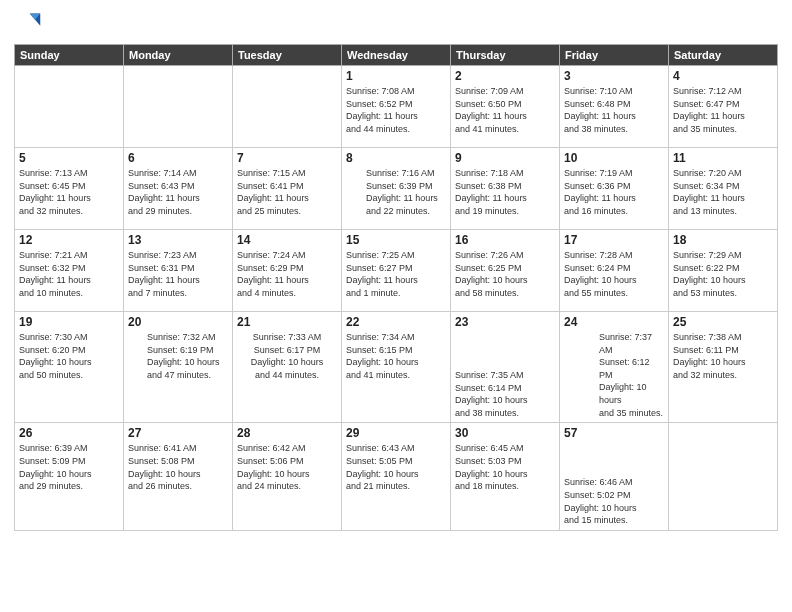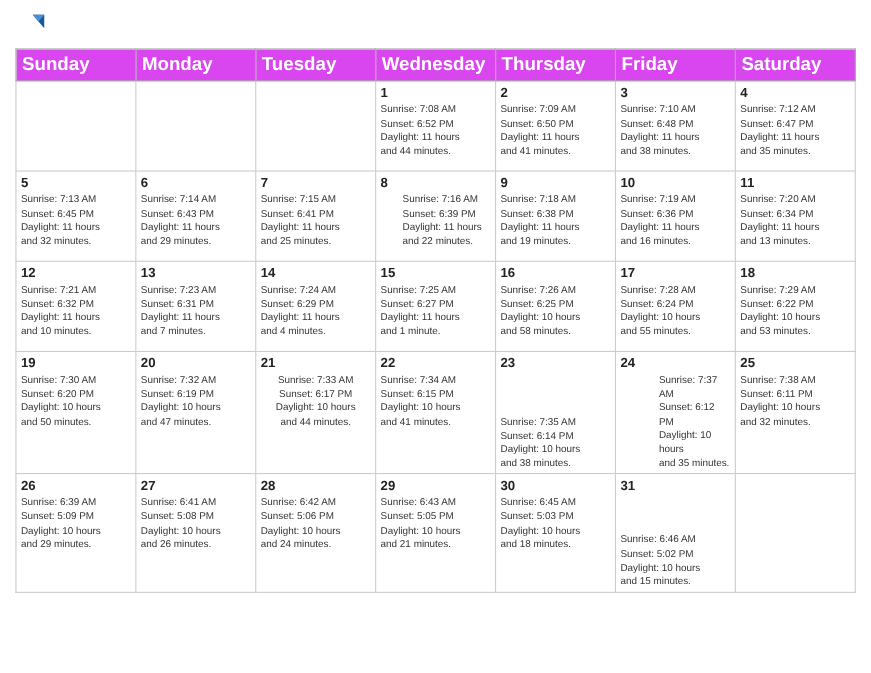--- a/index.html
+++ b/index.html
@@ -51,23 +51,23 @@
     .location {
       font-size: 13px;
       color: #444;
     }
     .calendar {
       width: 100%;
       border-collapse: collapse;
       table-layout: fixed;
     }
     .calendar th {
-      background: #d946ef;
+      background: #404040;
       color: #fff;
-      font-size: 17px;
+      font-size: 11px;
       font-weight: bold;
       text-align: left;
       padding: 4px 5px;
       border: 1px solid #aaa;
     }
     .calendar td {
       border: 1px solid #ccc;
       vertical-align: top;
       padding: 3px 4px;
       font-size: 9.5px;
@@ -263,21 +263,21 @@
         <tr>
           <td>
             <div class="day-number">19</div>
             <div class="day-info" style="white-space: pre-line;">Sunrise: 7:30 AM
 Sunset: 6:20 PM
 Daylight: 10 hours
 and 50 minutes.</div>
           </td>
           <td>
             <div class="day-number">20</div>
-            <div class="day-info" style="white-space: pre-line;">Sunrise: 7:32 AM
+            <div class="day-info" style="white-space: pre-line; margin-left: 19px;">Sunrise: 7:32 AM
 Sunset: 6:19 PM
 Daylight: 10 hours
 and 47 minutes.</div>
           </td>
           <td>
             <div class="day-number">21</div>
             <div class="day-info" style="white-space: pre-line; text-align: center;">Sunrise: 7:33 AM
 Sunset: 6:17 PM
 Daylight: 10 hours
 and 44 minutes.</div>
@@ -341,21 +341,21 @@
 and 21 minutes.</div>
           </td>
           <td>
             <div class="day-number">30</div>
             <div class="day-info" style="white-space: pre-line;">Sunrise: 6:45 AM
 Sunset: 5:03 PM
 Daylight: 10 hours
 and 18 minutes.</div>
           </td>
           <td>
-            <div class="day-number">31</div>
+            <div class="day-number">57</div>
             <div class="day-info" style="white-space: pre-line; margin-top: 36px;">Sunrise: 6:46 AM
 Sunset: 5:02 PM
 Daylight: 10 hours
 and 15 minutes.</div>
           </td>
           <td class="empty"></td>
         </tr>
       </tbody>
   </table>
 </div>

